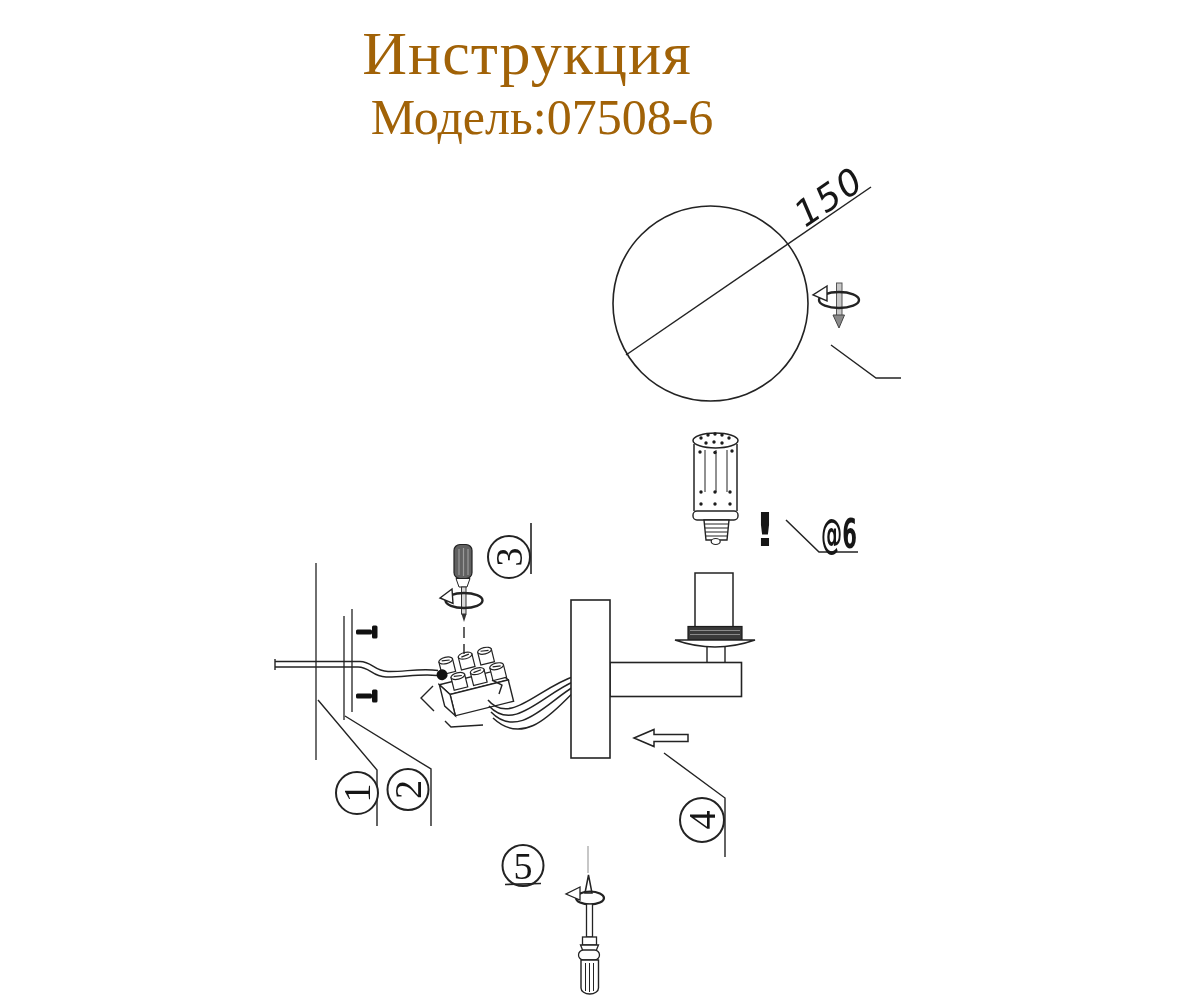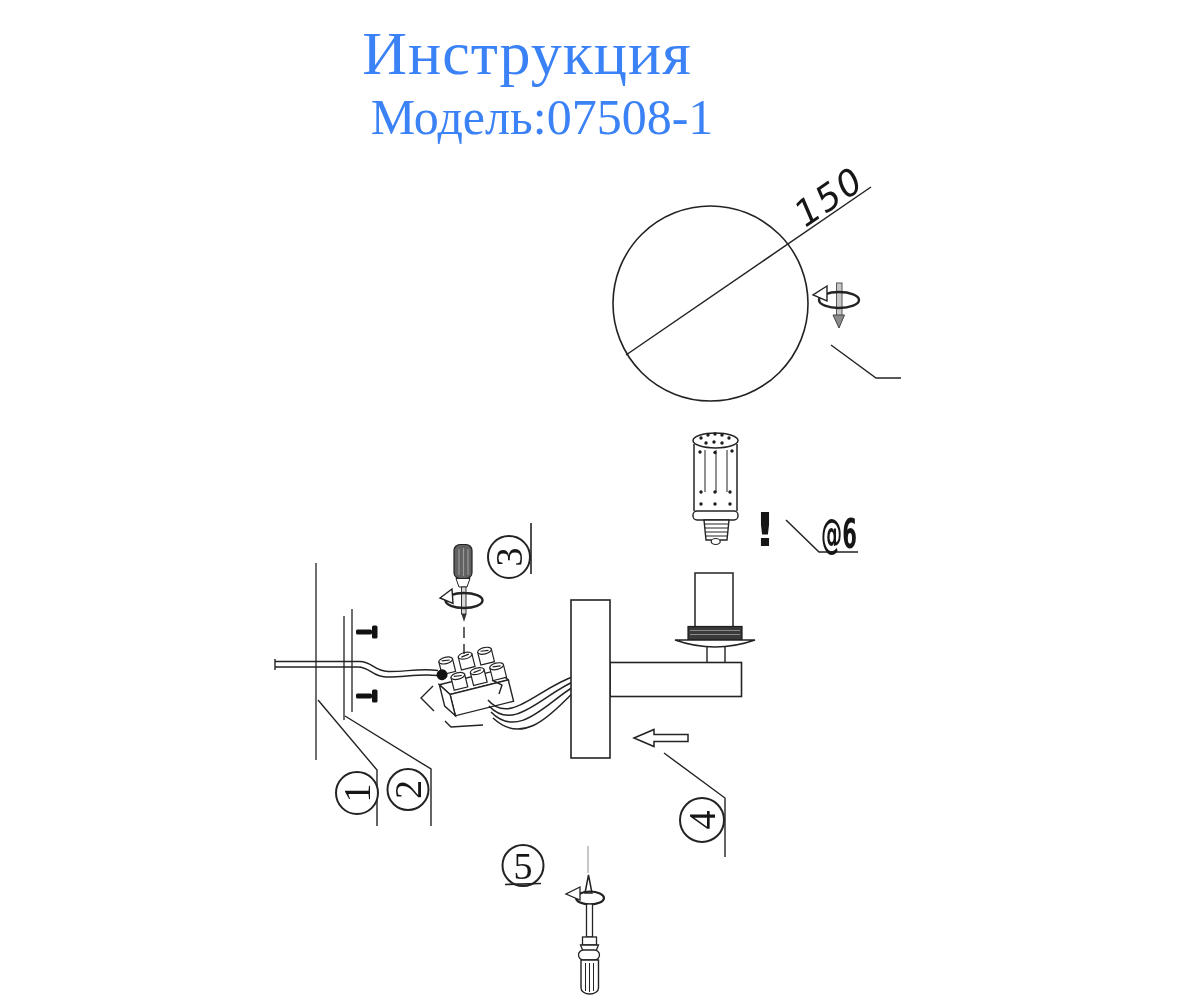--- a/index.html
+++ b/index.html
@@ -1,37 +1,37 @@
 <!DOCTYPE html>
 <html><head>
 <meta charset="utf-8">
 <style>
   html,body{margin:0;padding:0;background:#fff;}
   .page{position:relative;width:1106px;height:1000px;background:#ffffff;overflow:hidden;
-        font-family:"Liberation Serif", serif;color:#3b82f6;}
+        font-family:"Liberation Serif", serif;color:#a16207;}
   .title{position:absolute;top:18px;left:527px;transform:translateX(-50%);
          font-size:62px;font-weight:400;letter-spacing:1px;white-space:nowrap;}
   .model{position:absolute;top:88px;left:542px;transform:translateX(-50%);
          font-size:50px;font-weight:400;white-space:nowrap;}
   svg{position:absolute;top:0;left:0;}
   .ln{stroke:#232323;fill:none;}
   .fw{fill:#ffffff;stroke:#232323;}
   text{fill:#161616;}
   .balloon-num{font-family:"Liberation Serif",serif;font-size:38px;}
   .dim{font-family:"DejaVu Sans",sans-serif;font-style:italic;font-size:36px;letter-spacing:2px;}
   .spec{font-family:"DejaVu Sans",sans-serif;font-weight:bold;font-size:40px;}
   .warn{font-family:"DejaVu Sans",sans-serif;font-weight:bold;font-size:46px;}
 </style>
 </head>
 <body>
 
 <div class="page">
 
   <div class="title">Инструкция</div>
-  <div class="model">Модель:07508-1</div>
+  <div class="model">Модель:07508-6</div>
 
   <svg width="1200" height="1000" viewBox="0 0 1200 1000">
 
     <g>
       <line class="ln" x1="316" y1="563" x2="316" y2="760" stroke-width="1.3"></line>
       <line class="ln" x1="344" y1="616" x2="344" y2="720" stroke-width="1.3"></line>
       <line class="ln" x1="352" y1="609" x2="352" y2="712" stroke-width="1.3"></line>
     </g>
 
     <polyline class="ln" points="318,700 377,770 377,826" stroke-width="1.4"></polyline>

